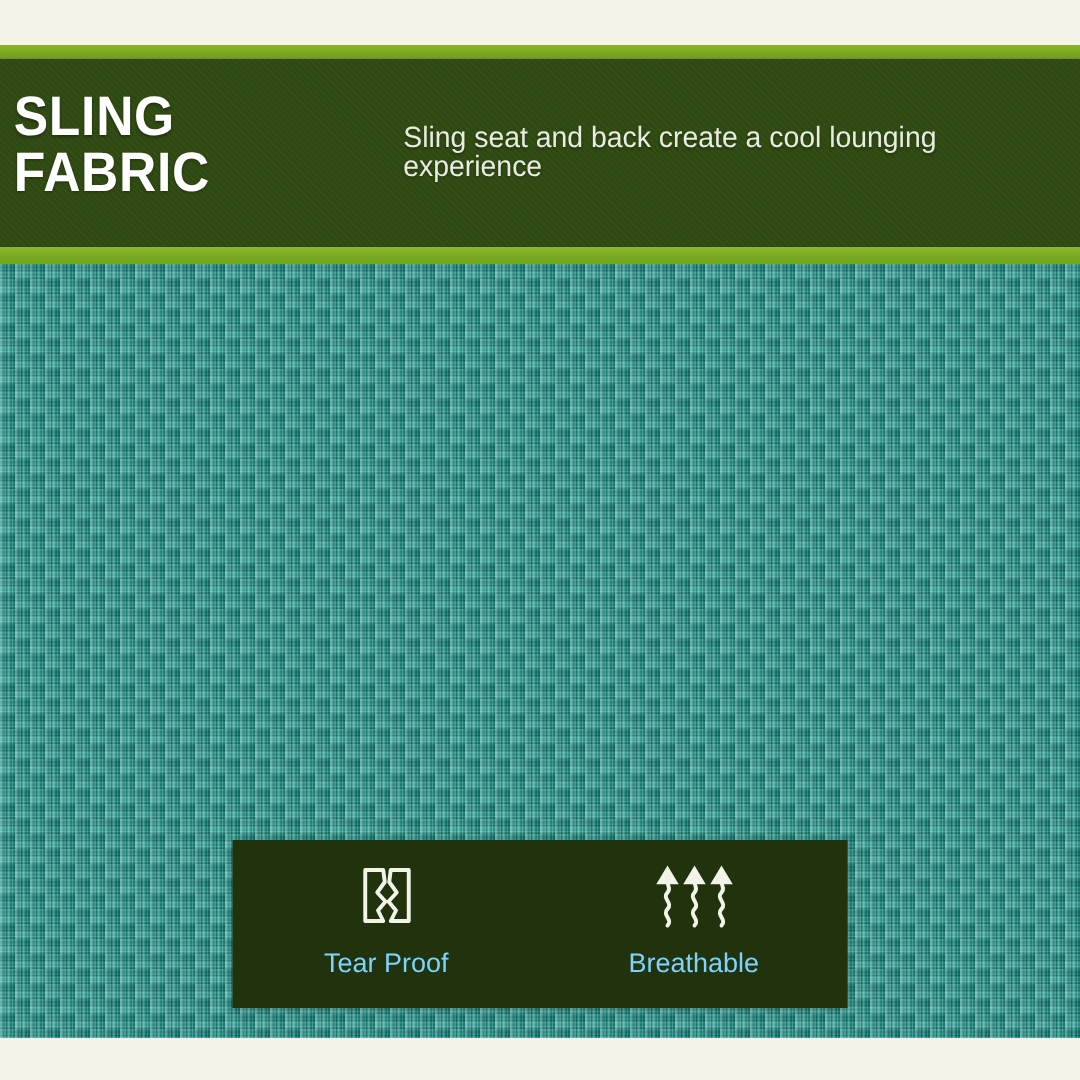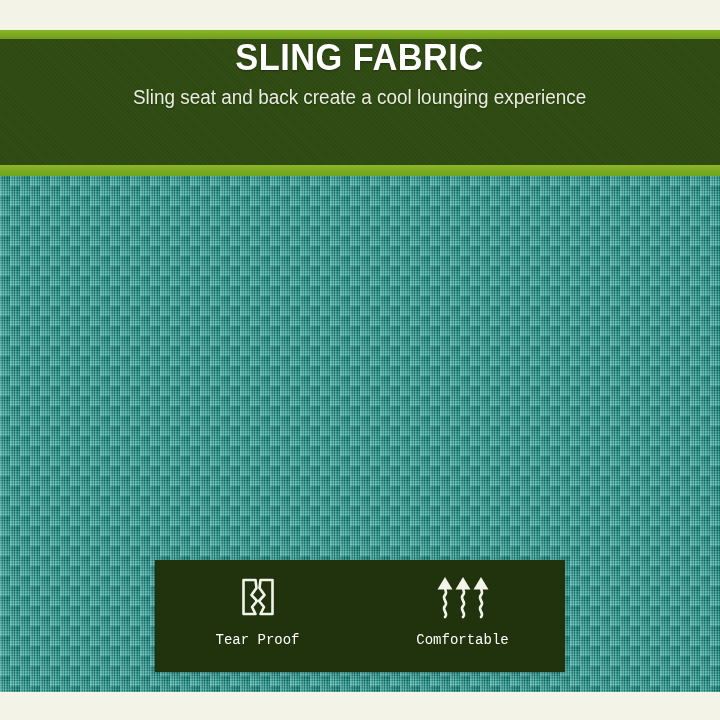--- a/index.html
+++ b/index.html
@@ -40,21 +40,21 @@
     left: 0; top: 39px;
     width: 720px; height: 126px;
     background:
       repeating-linear-gradient(45deg,
         rgba(255,255,255,0.022) 0px,
         rgba(255,255,255,0.022) 1px,
         rgba(0,0,0,0.02) 1px,
         rgba(0,0,0,0.02) 3px),
       #2f4a11;
     display: flex;
-    flex-direction: column;
+    flex-direction: row;
     align-items: center;
     justify-content: flex-start;
   }
   .banner-title {
     color: #ffffff;
     font-size: 37px;
     font-weight: 700;
     letter-spacing: 0.5px;
     line-height: 1;
     margin: 0 0 12px 0;
@@ -164,27 +164,26 @@
     justify-content: flex-start;
     padding-top: 11px;
   }
   .feature-icon {
     height: 52px;
     display: flex;
     align-items: center;
     justify-content: center;
   }
   .feature-label {
-    color: #ffffff;
-    font-size: 14px;
+    color: #7dd3fc;
+    font-size: 18px;
     font-weight: 400;
     line-height: 1;
     margin-top: 10px;
     white-space: nowrap;
-    font-family: Liberation Mono, monospace;
   }
 </style>
 </head>
 <body>
 
 <div class="canvas">
 
   <div class="top-cream"></div>
 
   <div class="rule-top"></div>
@@ -222,20 +221,20 @@
             <path d="M27 43 C31 39 23 36 27 32 C31 28 23 25 27 21 C29.5 18.5 27 16.5 27 14"></path>
             <path d="M45 43 C49 39 41 36 45 32 C49 28 41 25 45 21 C47.5 18.5 45 16.5 45 14"></path>
           </g>
           <g fill="#f2f4ea">
             <path d="M9 3 L16.5 15.5 H1.5 Z"></path>
             <path d="M27 3 L34.5 15.5 H19.5 Z"></path>
             <path d="M45 3 L52.5 15.5 H37.5 Z"></path>
           </g>
         </svg>
       </div>
-      <div class="feature-label">Comfortable</div>
+      <div class="feature-label">Breathable</div>
     </div>
 
   </div>
 
   <div class="bottom-cream"></div>
 
 </div>
 
 </body></html>

